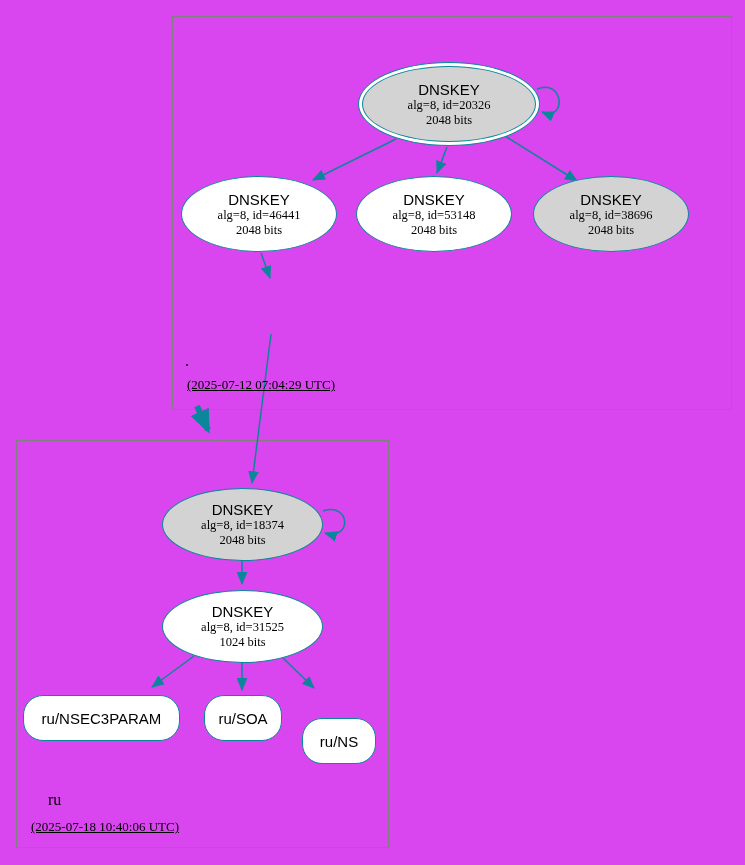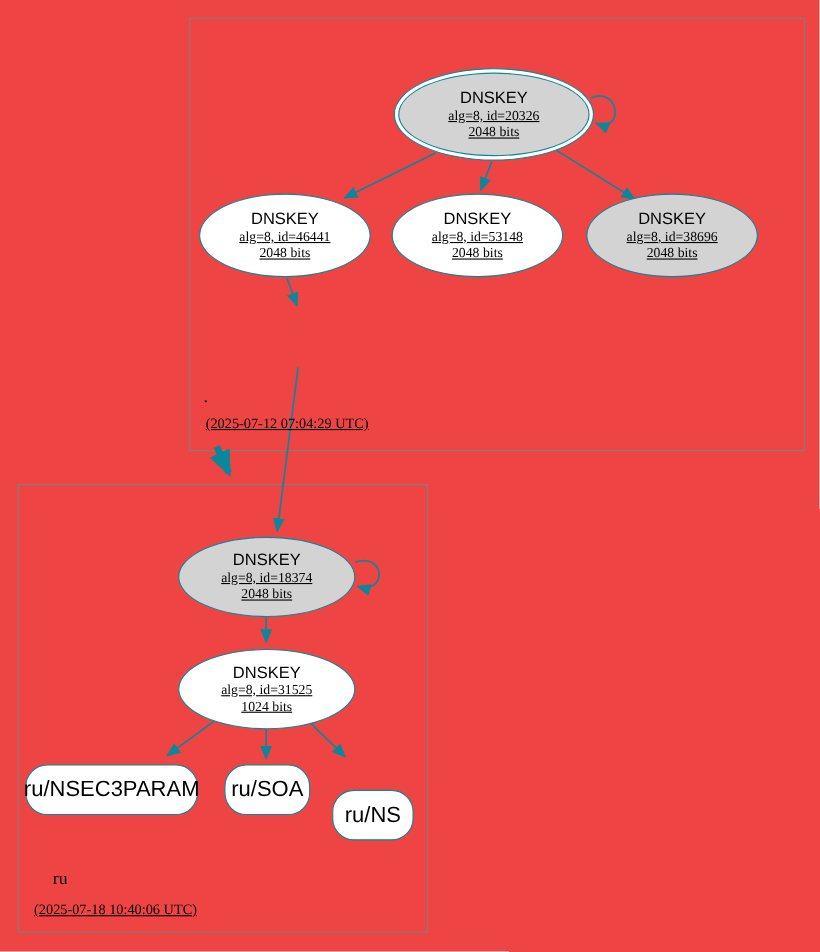--- a/index.html
+++ b/index.html
@@ -1,20 +1,20 @@
 <!DOCTYPE html>
 <html><head>
 <meta charset="utf-8">
 <style>
   html, body { margin: 0; padding: 0; background: #ffffff; }
   #canvas {
     position: relative;
     width: 745px;
     height: 865px;
-    background: #ef4444;
+    background: #d946ef;
     font-family: "Liberation Sans", sans-serif;
     color: #000;
     overflow: hidden;
   }
   .cluster {
     position: absolute;
     border: 1px solid #7f7f7f;
     background: transparent;
   }
   #edges {
@@ -51,33 +51,32 @@
   }
   .node-title {
     font-family: "Liberation Sans", sans-serif;
     font-size: 15px;
     line-height: 17px;
   }
   .node-detail {
     font-family: "Liberation Serif", serif;
     font-size: 12.5px;
     line-height: 15px;
-    text-decoration: underline;
   }
   .rrset {
     position: absolute;
     display: flex;
     align-items: center;
     justify-content: center;
     border: 1.7px solid #0a879a;
     border-radius: 20px;
     background: #ffffff;
     box-sizing: border-box;
     font-family: "Liberation Sans", sans-serif;
-    font-size: 20px;
+    font-size: 15px;
   }
   .zone-name {
     position: absolute;
     font-family: "Liberation Serif", serif;
     font-size: 16px;
   }
   .zone-ts {
     position: absolute;
     font-family: "Liberation Serif", serif;
     font-size: 13px;

